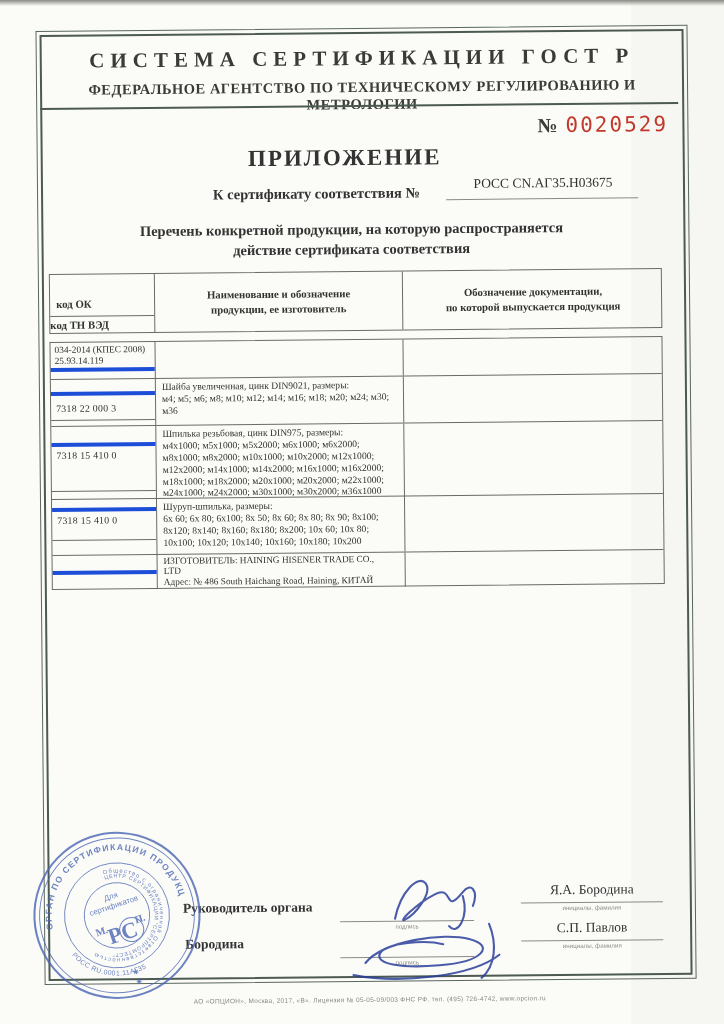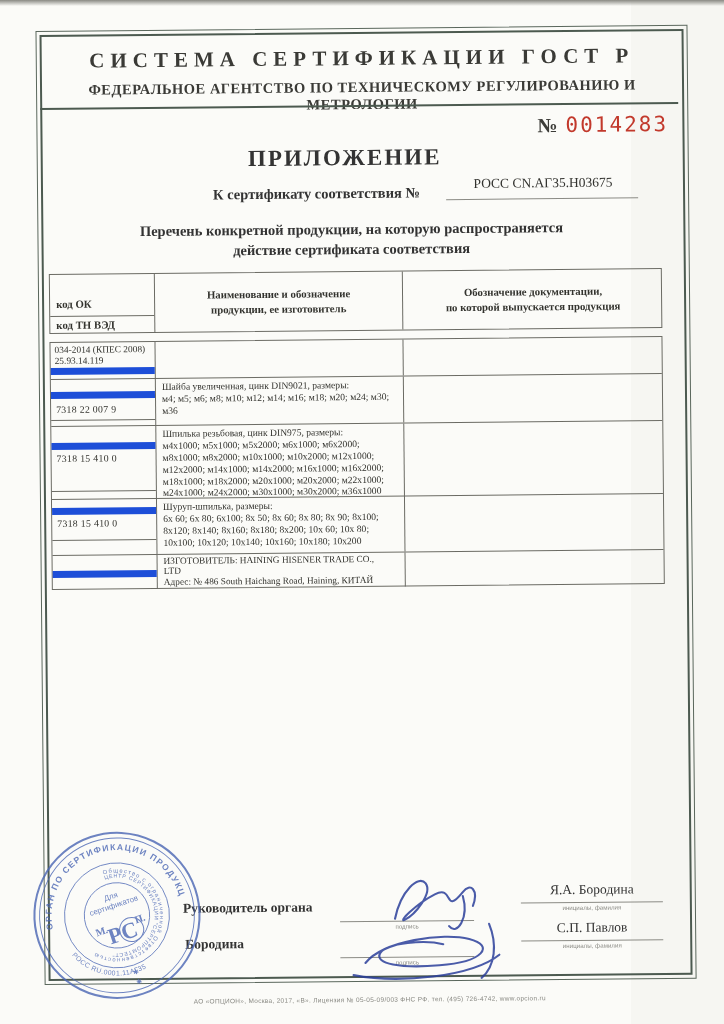--- a/index.html
+++ b/index.html
@@ -37,27 +37,27 @@
   .grid{display:grid;grid-template-columns:105px 248px 260px;}
   .hdrbox{border:1px solid #6b6b64;height:58px;}
   .hdrbox .grid{height:100%;}
   .cA{border-right:1px solid #6b6b64;position:relative;}
   .cB{border-right:1px solid #6b6b64;position:relative;}
   .hcell{display:flex;align-items:center;justify-content:center;text-align:center;
        font-size:10.8px;font-weight:600;white-space:pre-line;line-height:1.35;}
   .codehdr{display:flex;flex-direction:column;}
   .codehdr .t{height:24px;border-bottom:1px solid #6b6b64;display:flex;align-items:center;
        padding-left:6px;font-size:10.8px;font-weight:600;margin-top:17px;}
-  .codehdr .b{flex:1;display:flex;align-items:center;padding-left:6px;font-size:10.8px;font-weight:600;}
+  .codehdr .b{flex:1;display:flex;align-items:center;font-size:10.8px;font-weight:600;}
   .databox{margin-top:8px;border:1px solid #6b6b64;}
   .row{border-top:1px solid #6b6b64;}
   .row:first-child{border-top:none;}
   .prod{padding:2px 6px;white-space:pre-line;line-height:1.24;font-size:9.6px;}
   .leftcol{display:flex;flex-direction:column;font-size:9.8px;}
-  .strip-bb{border-bottom:7px solid #1d4ed8;}
+  .strip-bb{border-bottom:4px solid #1d4ed8;}
   .strip-bt{border-top:1px solid #6b6b64;}
   .codecell{flex:1;display:flex;align-items:center;padding-left:5px;letter-spacing:.3px;}
   .codecell.top{align-items:flex-start;padding-top:3px;}
   .r1code{padding:2px 4px;line-height:1.15;white-space:pre-line;font-size:9.4px;}
   
   .role{position:absolute;font-size:13.5px;font-weight:bold;color:#333;}
   .role1{left:138px;top:870px;} .role2{left:140px;top:906px;}
   .sigline{position:absolute;border-top:1px solid #8b8b85;}
   .sl1{left:295px;top:892px;width:134px;}
   .sl2{left:295px;top:928px;width:134px;}
@@ -85,21 +85,21 @@
 
     <div class="frame">
       <div class="frame-inner"></div>
 
       <div class="hd-title">СИСТЕМА СЕРТИФИКАЦИИ ГОСТ Р</div>
       <div class="hd-agency">ФЕДЕРАЛЬНОЕ АГЕНТСТВО ПО ТЕХНИЧЕСКОМУ РЕГУЛИРОВАНИЮ И МЕТРОЛОГИИ</div>
       <div class="hd-rule"></div>
 
       <div class="docnum">
         <span class="nosign">№</span>
-        <span class="digits">0014283</span>
+        <span class="digits">0020529</span>
       </div>
 
       <div class="appendix">ПРИЛОЖЕНИЕ</div>
       <div class="certline">К сертификату соответствия №</div>
       <div class="certval">РОСС CN.АГ35.Н03675</div>
       <div class="certunderline"></div>
 
       <div class="subtitle sub1">Перечень конкретной продукции,  на которую распространяется</div>
       <div class="subtitle sub2">действие сертификата соответствия</div>
 
@@ -125,21 +125,21 @@
 25.93.14.119</div>
               <div style="flex:1"></div>
             </div>
             <div class="cB prod"></div>
             <div class="prod"></div>
           </div>
 
           <div class="row grid" style="height:46px">
             <div class="cA leftcol">
               <div class="strip-bb" style="height:12px"></div>
-              <div class="codecell">7318 22 007 9</div>
+              <div class="codecell">7318 22 000 3</div>
               <div class="strip-bt" style="height:5px"></div>
             </div>
             <div class="cB prod">Шайба увеличенная, цинк DIN9021, размеры:
 м4; м5; м6; м8; м10; м12; м14; м16; м18; м20; м24;  м30;
 м36</div>
             <div class="prod"></div>
           </div>
 
           <div class="row grid" style="height:72px">
             <div class="cA leftcol">

